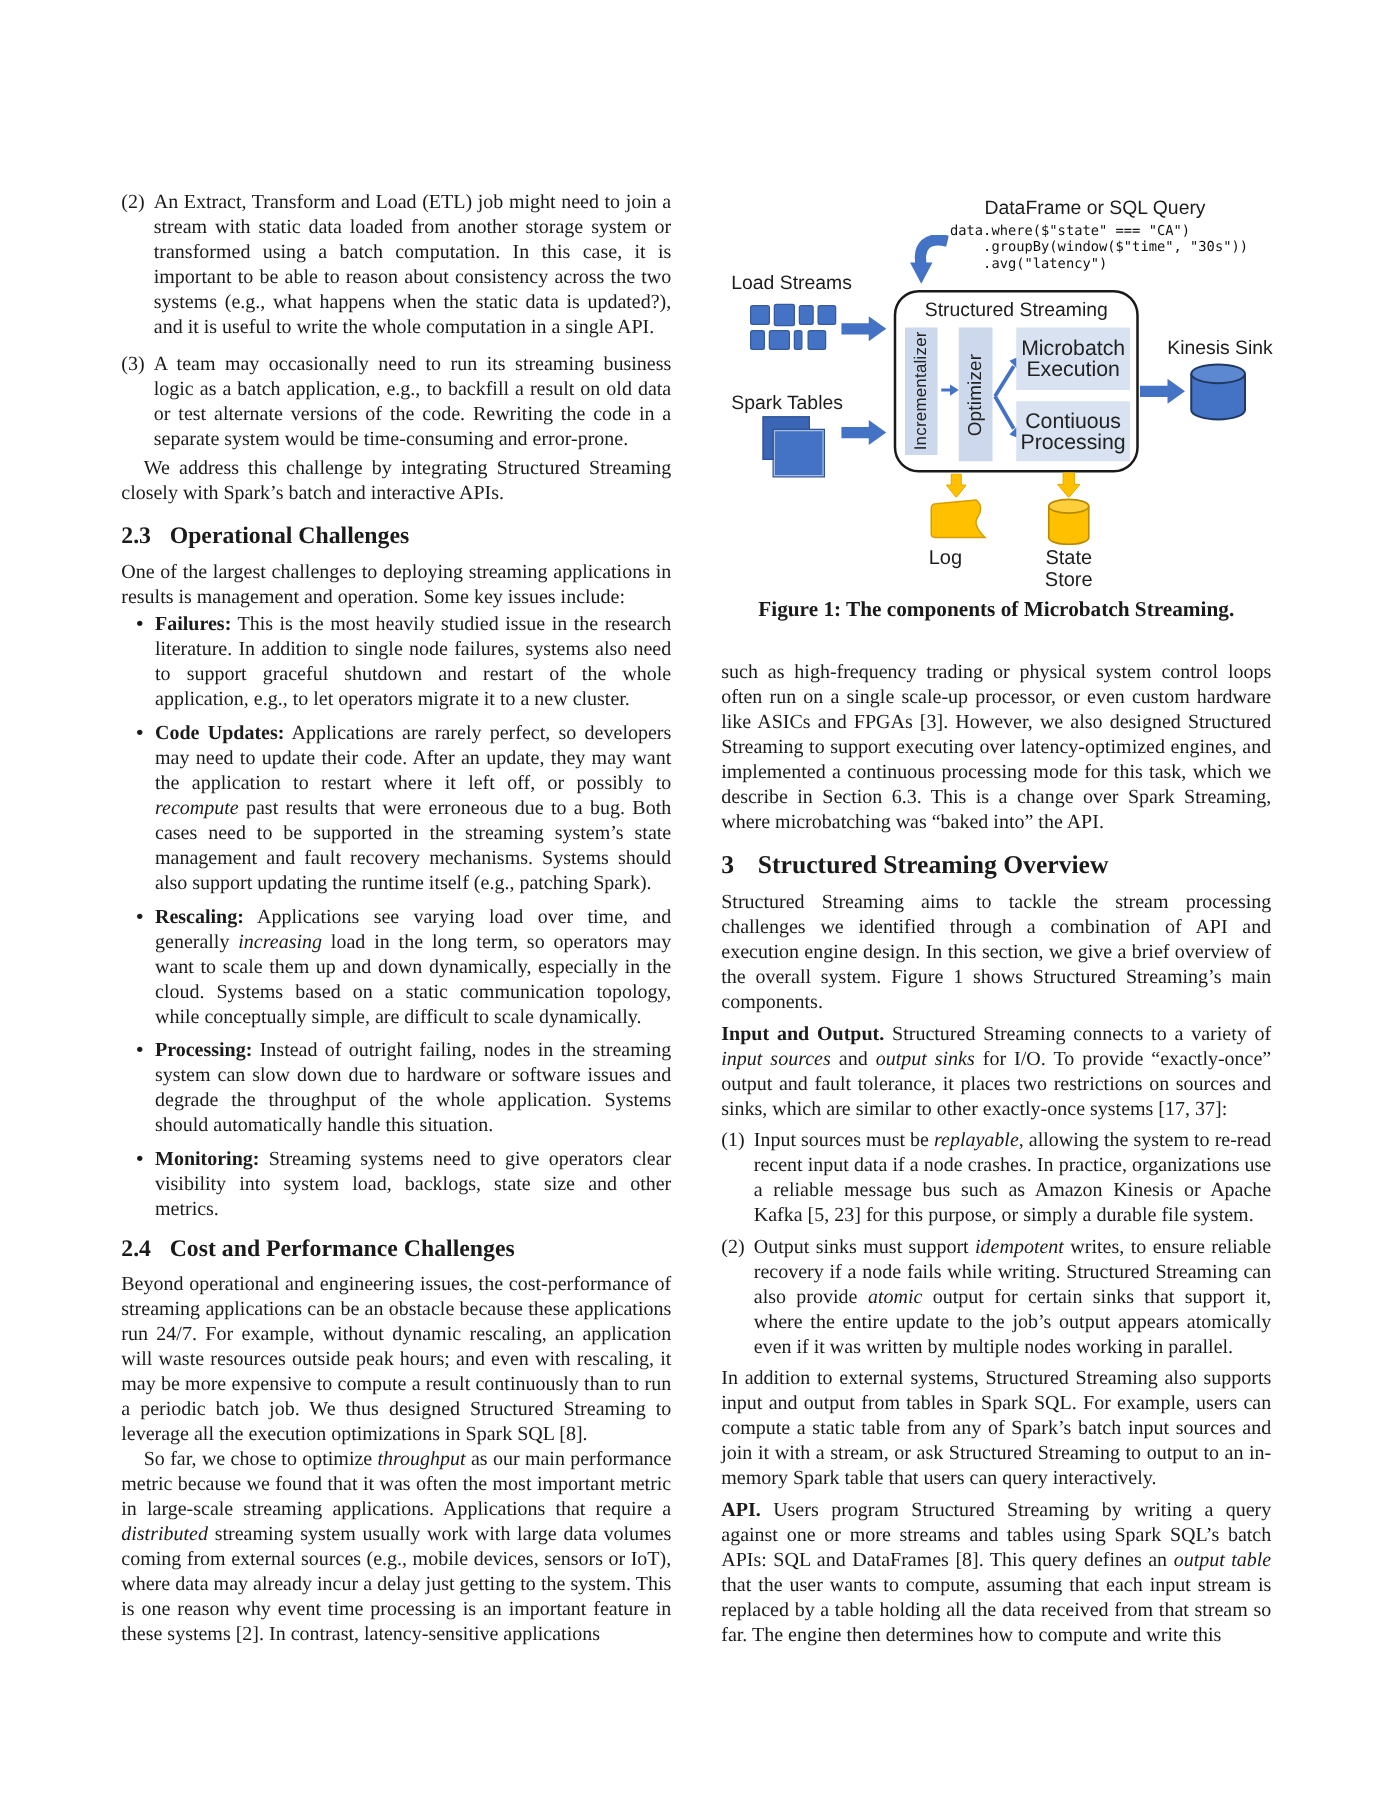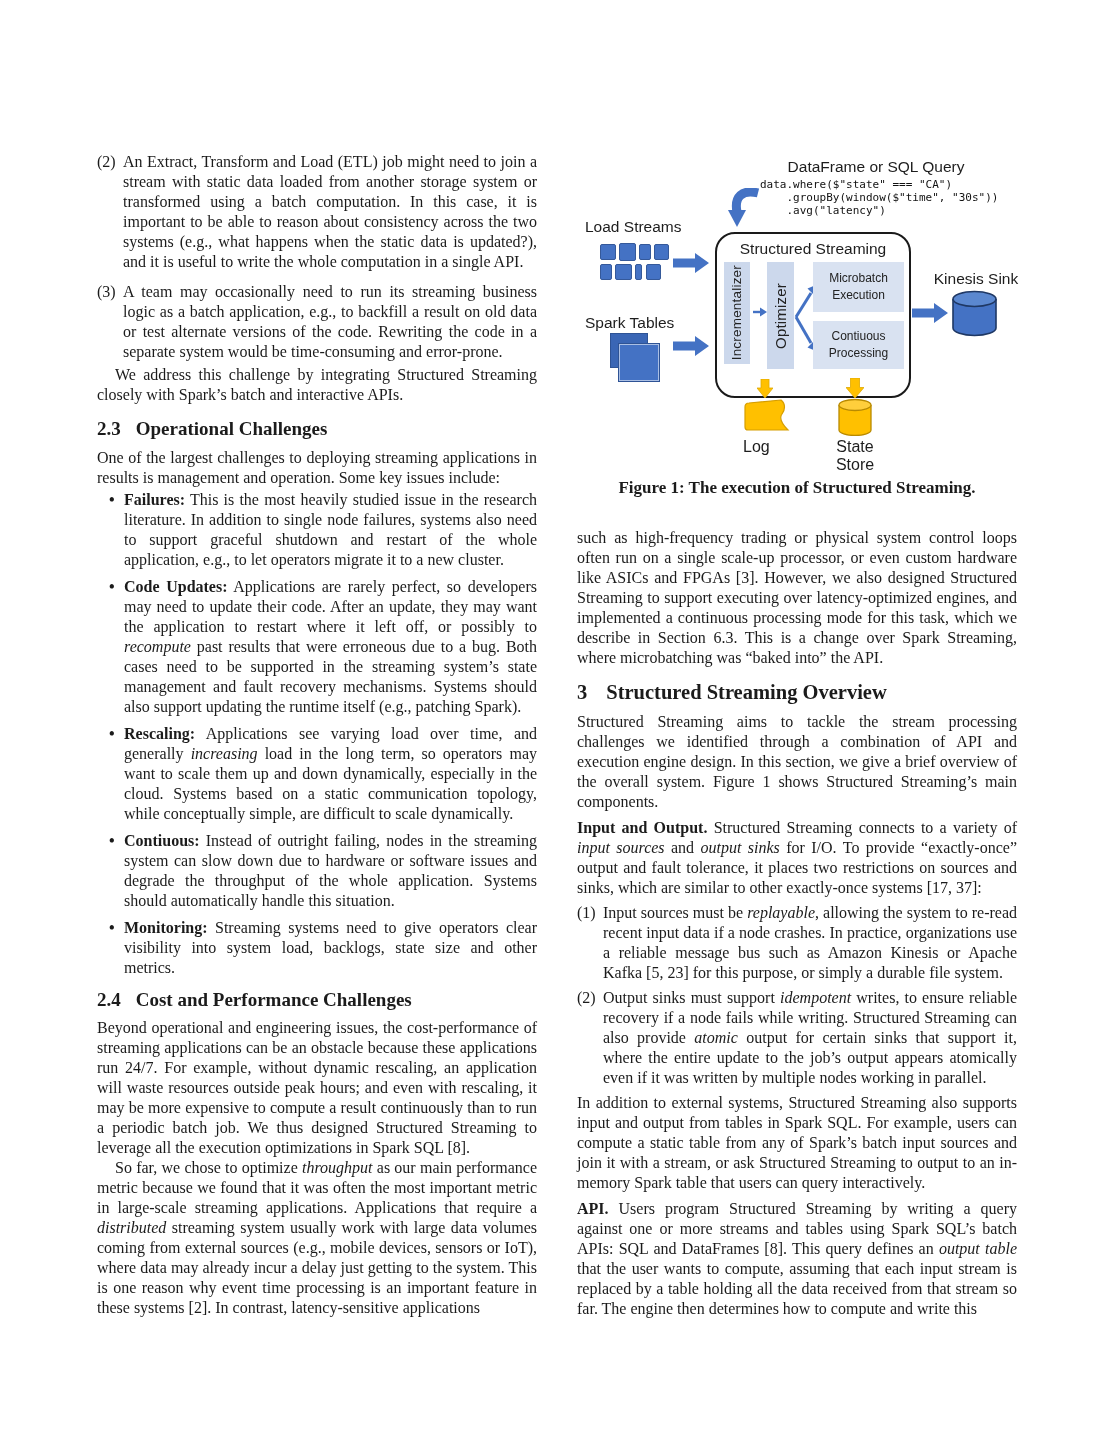--- a/index.html
+++ b/index.html
@@ -25,27 +25,27 @@
   .nitem .lbl{position:absolute;left:0;top:0;}
   .mt6{margin-top:6px;}
 
   
   .fig{position:relative;width:452px;height:310px;margin-left:-2px;
        font-family:"Liberation Sans",sans-serif;color:#1d1d1d;text-align:left;}
   .fig .abs{position:absolute;}
   .fig-label{font-size:15.5px;line-height:18px;color:#1d1d1d;}
   .code{font-family:"DejaVu Sans Mono",monospace;font-size:11px;line-height:13px;
         white-space:pre;color:#111;}
-  .ss-box{position:absolute;left:140px;top:82px;width:196px;height:166px;background:#fff;
+  .ss-box{position:absolute;left:140px;top:82px;width:196px;height:146px;background:#fff;
           border:2.2px solid #1a1a1a;border-radius:20px;box-sizing:border-box;text-decoration:underline;}
   .ss-title{position:absolute;left:0;top:5px;width:100%;text-align:center;font-size:15.5px;}
   .vbar{position:absolute;background:#ccd8ec;display:flex;align-items:center;justify-content:center;}
   .vtext{writing-mode:vertical-rl;transform:rotate(180deg);font-size:13.5px;letter-spacing:.2px;color:#222;}
   .pbox{position:absolute;background:#d9e2f1;display:flex;align-items:center;justify-content:center;
-        text-align:center;font-size:12px;line-height:17.5px;color:#222;}
+        text-align:center;font-size:17px;line-height:17.5px;color:#222;}
   .sq{position:absolute;background:#4472C4;border:1px solid #35599a;border-radius:2px;box-sizing:border-box;}
   .tbl-back{position:absolute;background:#3a66b5;border:1px solid #2e5395;box-sizing:border-box;}
   .tbl-front{position:absolute;background:#4472C4;border:1px solid rgba(255,255,255,0.55);
              outline:1px solid #2e5395;box-sizing:border-box;}
   .caption{font-size:17px;font-weight:bold;text-align:center;margin-top:17px;line-height:21px;}
   .rc-text{margin-top:30px;}
 </style>
 </head>
 <body>
 
@@ -68,21 +68,21 @@
     <h2 class="subsec">
       <span class="num">2.3</span><span>Operational Challenges</span>
     </h2>
 
     <p>One of the largest challenges to deploying streaming applications in results is management and operation. Some key issues include:</p>
 
     <ul class="blist">
       <li><span class="st-b">Failures:</span><span> This is the most heavily studied issue in the research literature. In addition to single node failures, systems also need to support graceful shutdown and restart of the whole application, e.g., to let operators migrate it to a new cluster.</span></li>
       <li><span class="st-b">Code Updates:</span><span> Applications are rarely perfect, so developers may need to update their code. After an update, they may want the application to restart where it left off, or possibly to </span><span class="st-i">recompute</span><span> past results that were erroneous due to a bug. Both cases need to be supported in the streaming system’s state management and fault recovery mechanisms. Systems should also support updating the runtime itself (e.g., patching Spark).</span></li>
       <li><span class="st-b">Rescaling:</span><span> Applications see varying load over time, and generally </span><span class="st-i">increasing</span><span> load in the long term, so operators may want to scale them up and down dynamically, especially in the cloud. Systems based on a static communication topology, while conceptually simple, are difficult to scale dynamically.</span></li>
-      <li><span class="st-b">Contiuous:</span><span> Instead of outright failing, nodes in the streaming system can slow down due to hardware or software issues and degrade the throughput of the whole application. Systems should automatically handle this situation.</span></li>
+      <li><span class="st-b">Processing:</span><span> Instead of outright failing, nodes in the streaming system can slow down due to hardware or software issues and degrade the throughput of the whole application. Systems should automatically handle this situation.</span></li>
       <li><span class="st-b">Monitoring:</span><span> Streaming systems need to give operators clear visibility into system load, backlogs, state size and other metrics.</span></li>
     </ul>
 
     <h2 class="subsec" style="margin-top:10px;margin-bottom:6px;">
       <span class="num">2.4</span><span>Cost and Performance Challenges</span>
     </h2>
 
     <p>Beyond operational and engineering issues, the cost-performance of streaming applications can be an obstacle because these applications run 24/7. For example, without dynamic rescaling, an application will waste resources outside peak hours; and even with rescaling, it may be more expensive to compute a result continuously than to run a periodic batch job. We thus designed Structured Streaming to leverage all the execution optimizations in Spark SQL [8].</p>
     <p class="indent"><span>So far, we chose to optimize </span><span class="st-i">throughput</span><span> as our main performance metric because we found that it was often the most important metric in large-scale streaming applications. Applications that require a </span><span class="st-i">distributed</span><span> streaming system usually work with large data volumes coming from external sources (e.g., mobile devices, sensors or IoT), where data may already incur a delay just getting to the system. This is one reason why event time processing is an important feature in these systems [2]. In contrast, latency-sensitive applications</span></p>
   </div>
@@ -183,21 +183,21 @@
 
       <svg class="abs" style="left:263px;top:248px;" width="34" height="38" viewBox="0 0 34 38">
         <path d="M1,7 v25 a16,5.5 0 0 0 32,0 v-25" fill="#FFC000" stroke="#b98a00" stroke-width="1.3"></path>
         <ellipse cx="17" cy="7" rx="16" ry="5.5" fill="#ffce3c" stroke="#b98a00" stroke-width="1.3"></ellipse>
       </svg>
 
       <div class="abs fig-label" style="left:168px;top:288px;width:47px;text-align:left;font-size:16px;">Log</div>
       <div class="abs fig-label" style="left:240px;top:288px;width:80px;text-align:center;font-size:16px;">State Store</div>
     </div>
 
-    <div class="caption">Figure 1: The execution of Structured Streaming.</div>
+    <div class="caption">Figure 1: The components of Microbatch Streaming.</div>
 
     <div class="rc-text">
       <p>such as high-frequency trading or physical system control loops often run on a single scale-up processor, or even custom hardware like ASICs and FPGAs [3]. However, we also designed Structured Streaming to support executing over latency-optimized engines, and implemented a continuous processing mode for this task, which we describe in Section 6.3. This is a change over Spark Streaming, where microbatching was “baked into” the API.</p>
 
       <h1 class="sec">
         <span class="num">3</span><span>Structured Streaming Overview</span>
       </h1>
 
       <p>Structured Streaming aims to tackle the stream processing challenges we identified through a combination of API and execution engine design. In this section, we give a brief overview of the overall system. Figure 1 shows Structured Streaming’s main components.</p>
 

